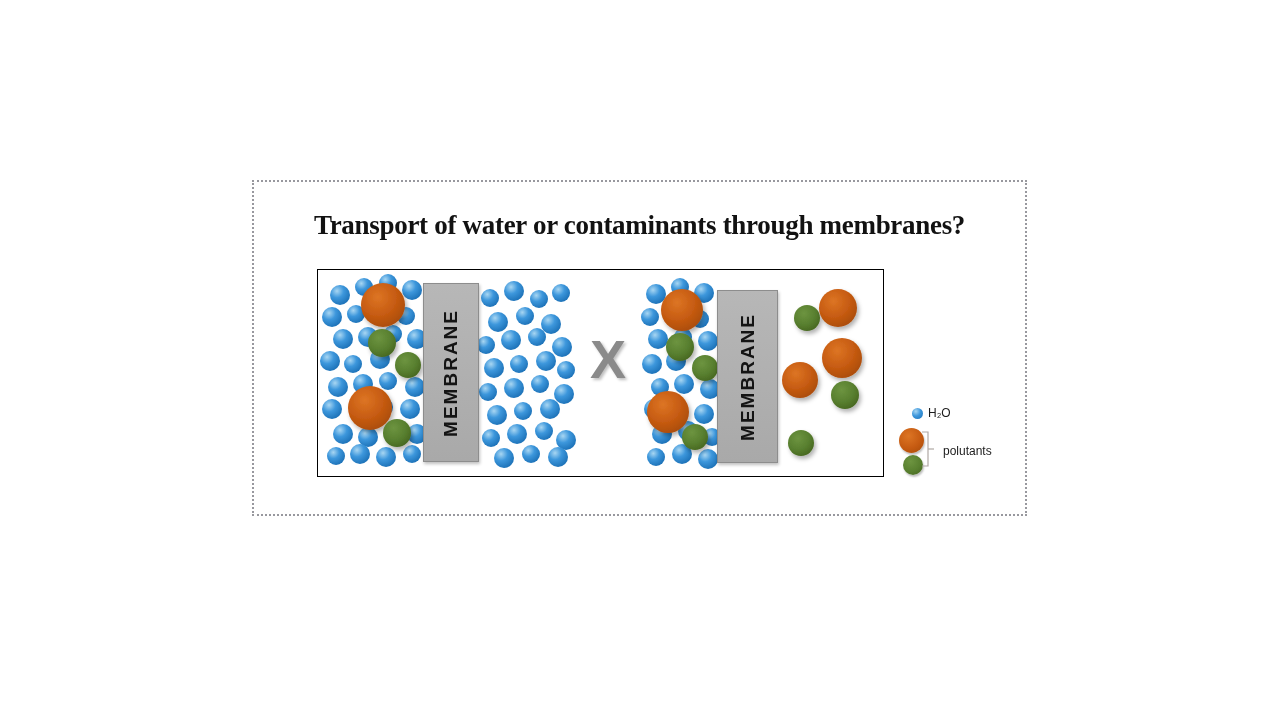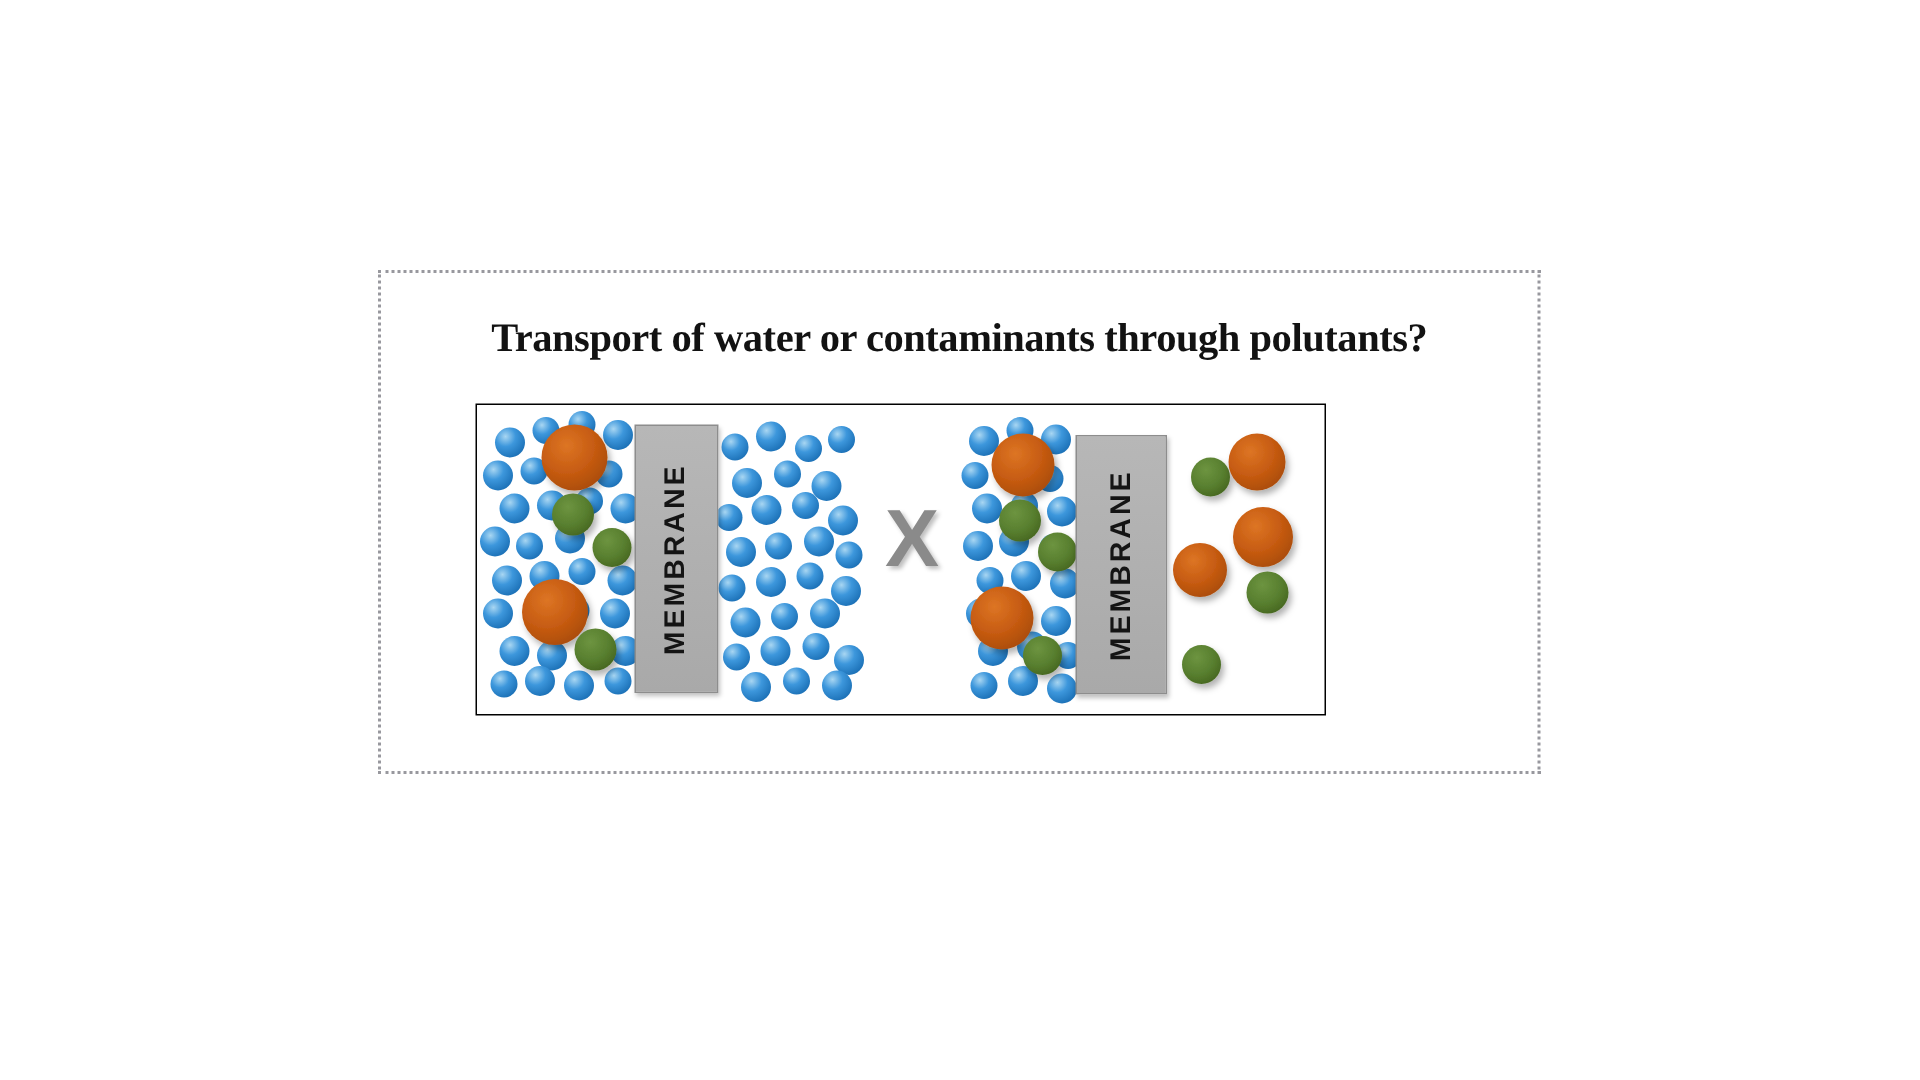--- a/index.html
+++ b/index.html
@@ -142,21 +142,21 @@
     top: 42px;
     font-size: 12px;
   }
 </style>
 </head>
 <body>
 
 <div class="canvas">
   <div class="frame">
 
-    <div class="slide-title">Transport of water or contaminants through polutants?</div>
+    <div class="slide-title">Transport of water or contaminants through membranes?</div>
 
     <div class="diagram-box">
 
       <svg id="molecule-layer" class="molecule-layer" width="565" height="206">
         <defs>
           <radialGradient id="gradBlue" cx="0.35" cy="0.3" r="0.75">
             <stop offset="0%" stop-color="#a8d6f2"></stop>
             <stop offset="45%" stop-color="#3d97dc"></stop>
             <stop offset="100%" stop-color="#1b70b6"></stop>
           </radialGradient>
@@ -281,15 +281,26 @@
         <span class="membrane-label">MEMBRANE</span>
       </div>
 
       <div class="membrane membrane-right">
         <span class="membrane-label">MEMBRANE</span>
       </div>
 
       <div class="x-separator">X</div>
     </div>
 
+    <div class="legend">
+      <span class="legend-water-dot"></span>
+      <span class="legend-water-label">H₂O</span>
+      <span class="legend-orange"></span>
+      <span class="legend-green"></span>
+      <svg class="legend-bracket" width="16" height="40">
+        <polyline points="1,3 7,3 7,37 1,37" fill="none" stroke="#b0a8a4" stroke-width="1.2"></polyline>
+        <line x1="7" y1="20" x2="13" y2="20" stroke="#b0a8a4" stroke-width="1.2"></line>
+      </svg>
+      <span class="legend-pollutants-label">polutants</span>
+    </div>
 
   </div>
 </div>
 
 </body></html>

